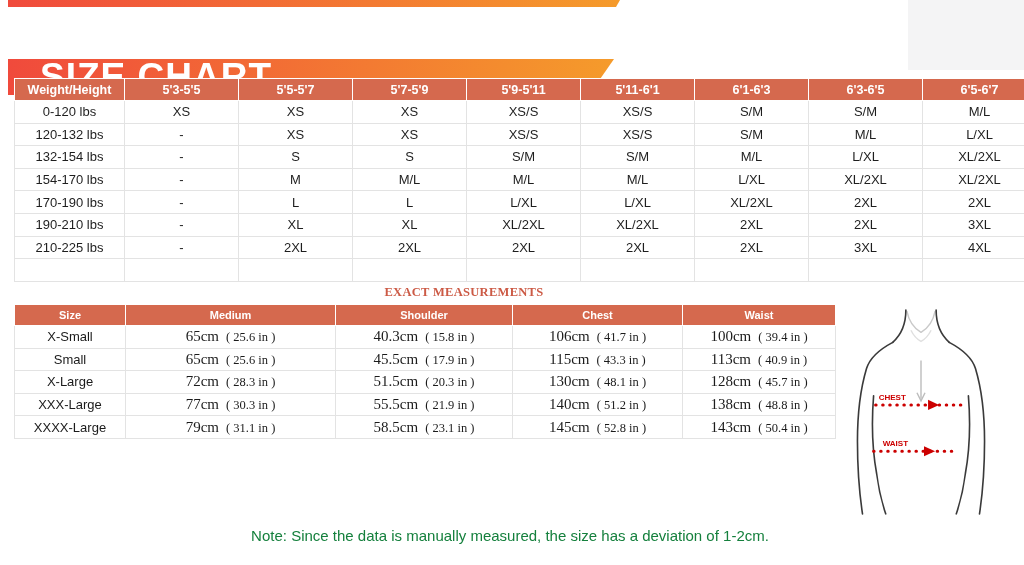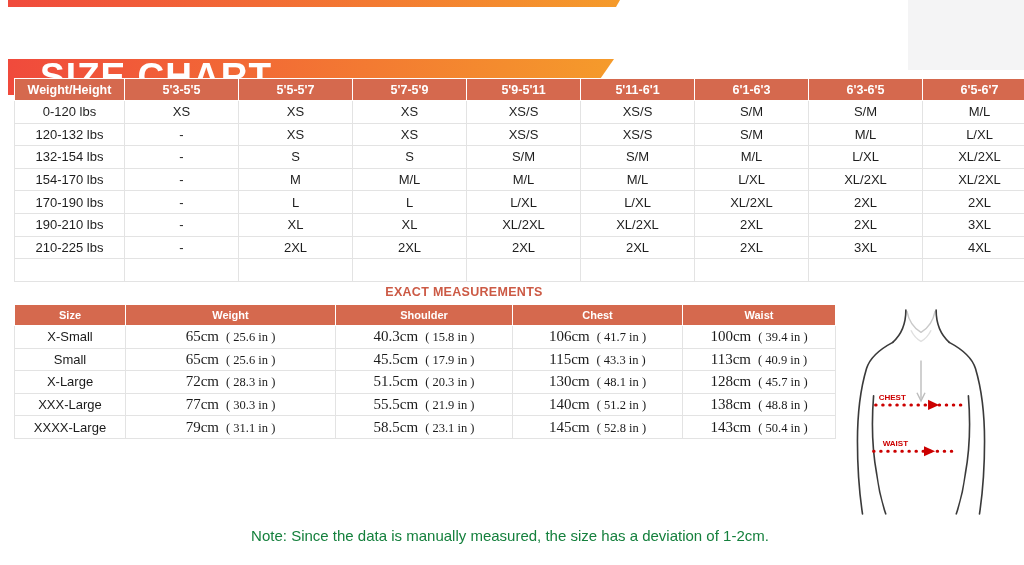--- a/index.html
+++ b/index.html
@@ -32,21 +32,21 @@
   .t1 thead th{
     background:#d5694e;color:#ffffff;font-weight:bold;font-size:12.5px;
     height:21px;border:1px solid #ffffff;
   }
   .t1 tbody td{
     height:21.6px;border:1px solid #e3e3e3;font-size:13px;color:#1e1e1e;background:#fff;
   }
 
   .heading2{
     position:absolute;left:14px;top:285px;width:900px;text-align:center;
-    font-size:12.5px;font-weight:bold;color:#cc5a45;letter-spacing:.3px;
+    font-size:12.5px;font-weight:bold;color:#cc5a45;letter-spacing:.3px;font-family:Liberation Serif, serif;
   }
 
   .t2{position:absolute;left:14px;top:304px;width:821px;}
   .t2 thead th{
     background:#d5694e;color:#ffffff;font-weight:bold;font-size:11px;
     height:20px;border:1px solid #ffffff;
   }
   .t2 tbody td{
     height:21.6px;border:1px solid #e3e3e3;font-size:13px;color:#1b1b1b;background:#fff;
   }
@@ -194,21 +194,21 @@
   <colgroup>
     <col style="width:111px">
       <col style="width:210px">
       <col style="width:177px">
       <col style="width:170px">
       <col style="width:153px">
   </colgroup>
   <thead>
       <tr id="t2-head-row">
         <th>Size</th>
-        <th>Weight</th>
+        <th>Medium</th>
         <th>Shoulder</th>
         <th>Chest</th>
         <th>Waist</th>
       </tr>
     </thead>
   <tbody id="t2-body">
       <tr>
         <td>X-Small</td>
         <td class="meas"><span>65cm</span><span class="par">( 25.6 in )</span></td>
         <td class="meas"><span>40.3cm</span><span class="par">( 15.8 in )</span></td>

